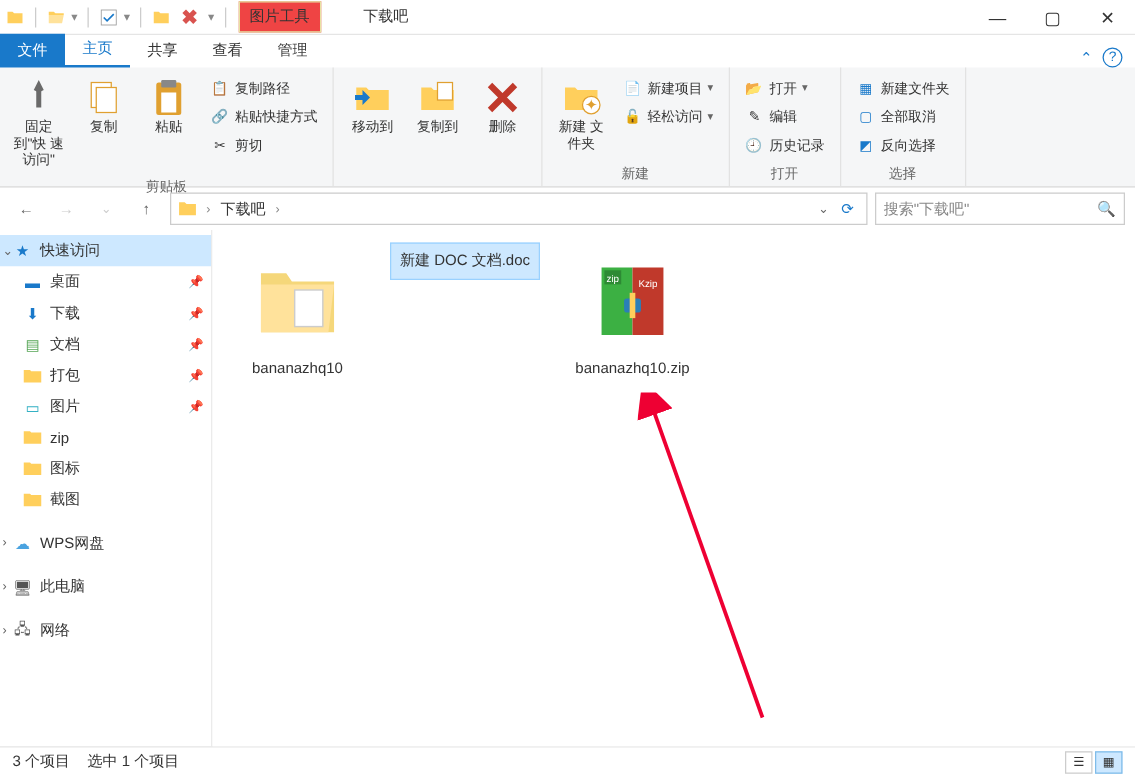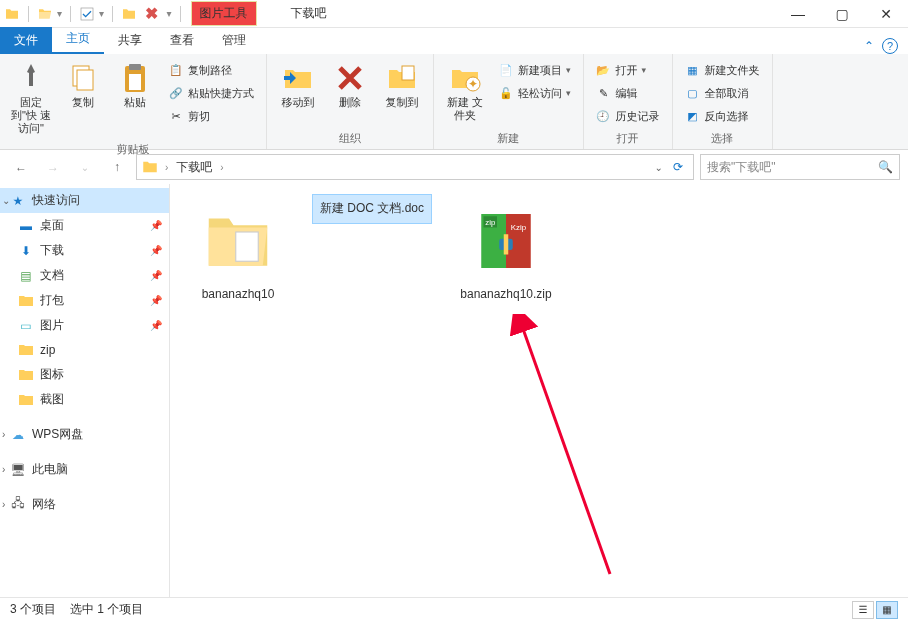--- a/index.html
+++ b/index.html
@@ -182,36 +182,35 @@
             <svg viewBox="0 0 32 32" width="32" height="32">
               <path class="folder-ic" d="M3 8h8l2 2h16v16H3z"></path>
               <path fill="#1979ca" d="M8 22l6-6-6-6v4H2v4h6z"></path>
             </svg>
           </div>
         <div class="lbl">移动到</div>
       </div>
       <div class="rbig">
         <div class="ic">
             <svg viewBox="0 0 32 32" width="32" height="32">
-              <path stroke="#c0392b" stroke-width="5" d="M6 6l20 20M26 6L6 26"></path>
-            </svg>
-          </div>
-        <div class="lbl">删除</div>
-      </div>
-      <div class="rbig">
-        <div class="ic">
-            <svg viewBox="0 0 32 32" width="32" height="32">
               <path class="folder-ic" d="M3 8h8l2 2h16v16H3z"></path>
               <rect x="16" y="4" width="12" height="14" fill="#fff" stroke="#e0a030"></rect>
             </svg>
           </div>
         <div class="lbl">复制到</div>
       </div>
-    </div>
-    <div class="rgroup-label">组织</div>
+      <div class="rbig">
+        <div class="ic">
+            <svg viewBox="0 0 32 32" width="32" height="32">
+              <path stroke="#c0392b" stroke-width="5" d="M6 6l20 20M26 6L6 26"></path>
+            </svg>
+          </div>
+        <div class="lbl">删除</div>
+      </div>
+    </div>
   </div>
 
   <div class="rgroup">
     <div class="rgroup-body">
       <div class="rbig">
         <div class="ic">
             <svg viewBox="0 0 32 32" width="32" height="32">
               <path class="folder-ic" d="M3 8h8l2 2h16v16H3z"></path>
               <circle cx="24" cy="22" r="7" fill="#fff" stroke="#e0a030"></circle>
               <text x="24" y="26" text-anchor="middle" font-size="12" fill="#e0a030">✦</text>

